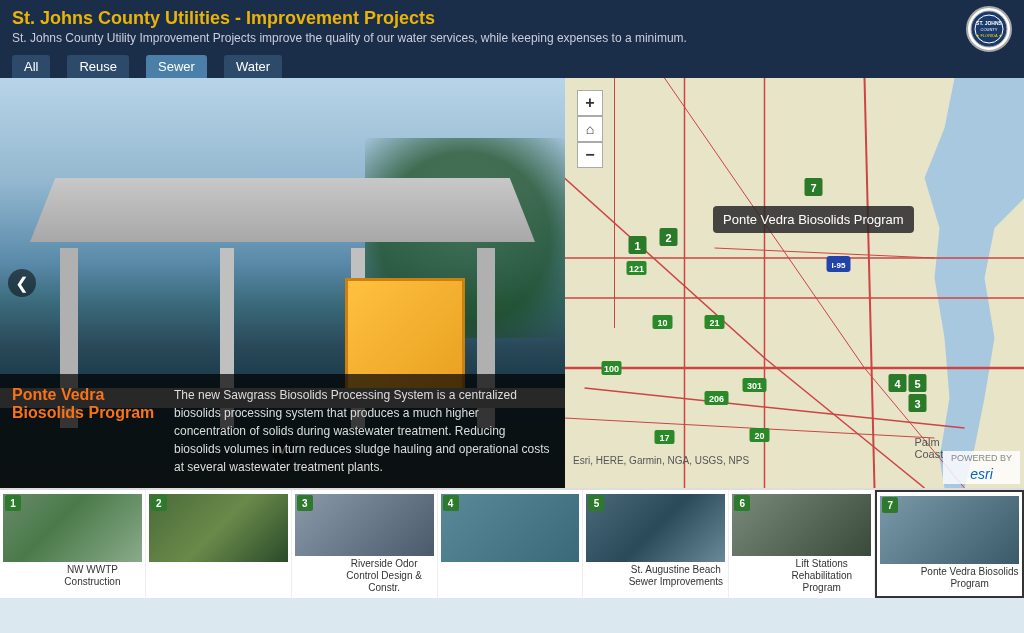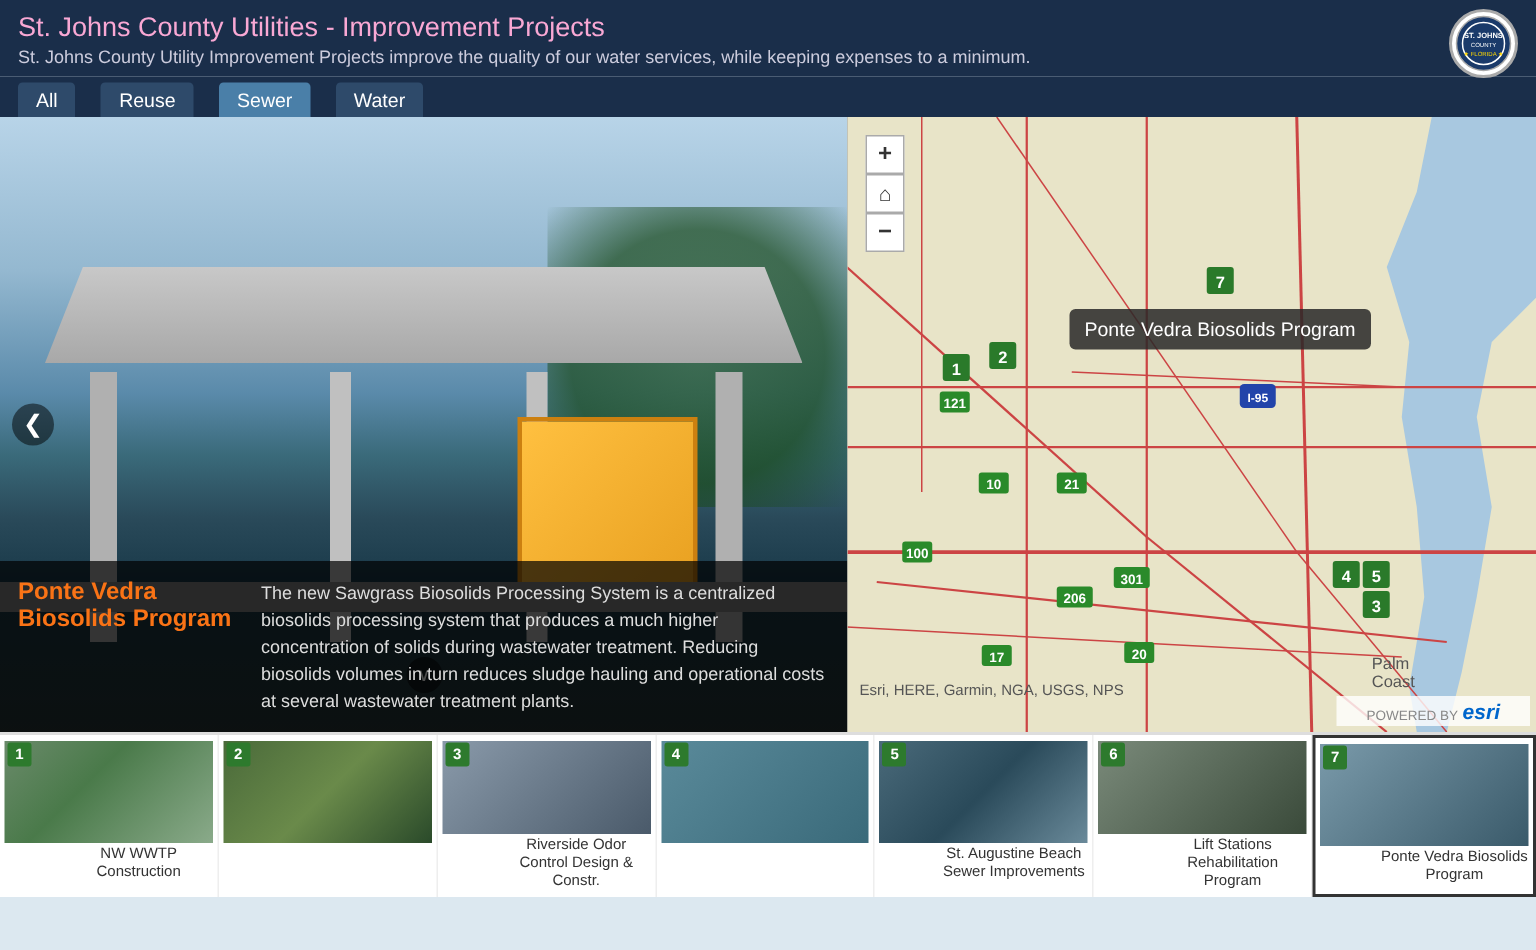--- a/index.html
+++ b/index.html
@@ -1,20 +1,20 @@
 <!DOCTYPE html>
 <html><head>
   <meta charset="utf-8">
   <style>
     * { box-sizing: border-box; margin: 0; padding: 0; }
     body { font-family: Arial, sans-serif; background: #dce8f0; width: 1024px; height: 633px; overflow: hidden; }
 
     
     #header { background: #1a2e4a; color: white; padding: 8px 12px 6px 12px; }
-    #header h1 { font-size: 18px; font-weight: normal; color: #f9a8d4; }
+    #header h1 { font-size: 18px; font-weight: bold; color: #eab308; }
     #header p { font-size: 12px; color: #ccd; margin-top: 2px; }
 
     
     #tabs { background: #1a2e4a; padding: 4px 12px 0 12px; display: flex; gap: 17px; }
     .tab-btn {
       padding: 4px 12px;
       font-size: 13px;
       cursor: pointer;
       border: none;
       border-radius: 3px 3px 0 0;
@@ -284,23 +284,23 @@
       <button class="map-ctrl-btn">+</button>
       <button class="map-ctrl-btn" style="font-size:14px;">⌂</button>
       <button class="map-ctrl-btn">−</button>
     </div>
 
     
     <div style="position:absolute;bottom:22px;left:8px;font-size:10px;color:#555;">
       <span>Esri, HERE, Garmin, NGA, USGS, NPS</span>
     </div>
     
-    <div style="position:absolute;bottom:4px;right:4px;background:rgba(255,255,255,0.8);padding:2px 20px;display:flex;align-items:flex-end;gap:3px;">
+    <div style="position:absolute;bottom:4px;right:4px;background:rgba(255,255,255,0.8);padding:2px 8px;display:flex;align-items:center;gap:3px;flex-direction:column;">
       <span style="font-size:9px;color:#888;">POWERED BY</span>
-      <span style="font-size:14px;font-weight:bold;color:#0066cc;font-style:italic;">esri</span>
+      <span style="font-size:14px;font-weight:normal;color:#0066cc;font-style:italic;">esri</span>
     </div>
   </div>
 
 </div>
 
 <div id="thumb-strip">
 <div class="thumb-item">
       <div class="thumb-num">1</div>
       <div class="thumb-img thumb-img-1"></div>
       <div class="thumb-label">NW WWTP Construction</div>

